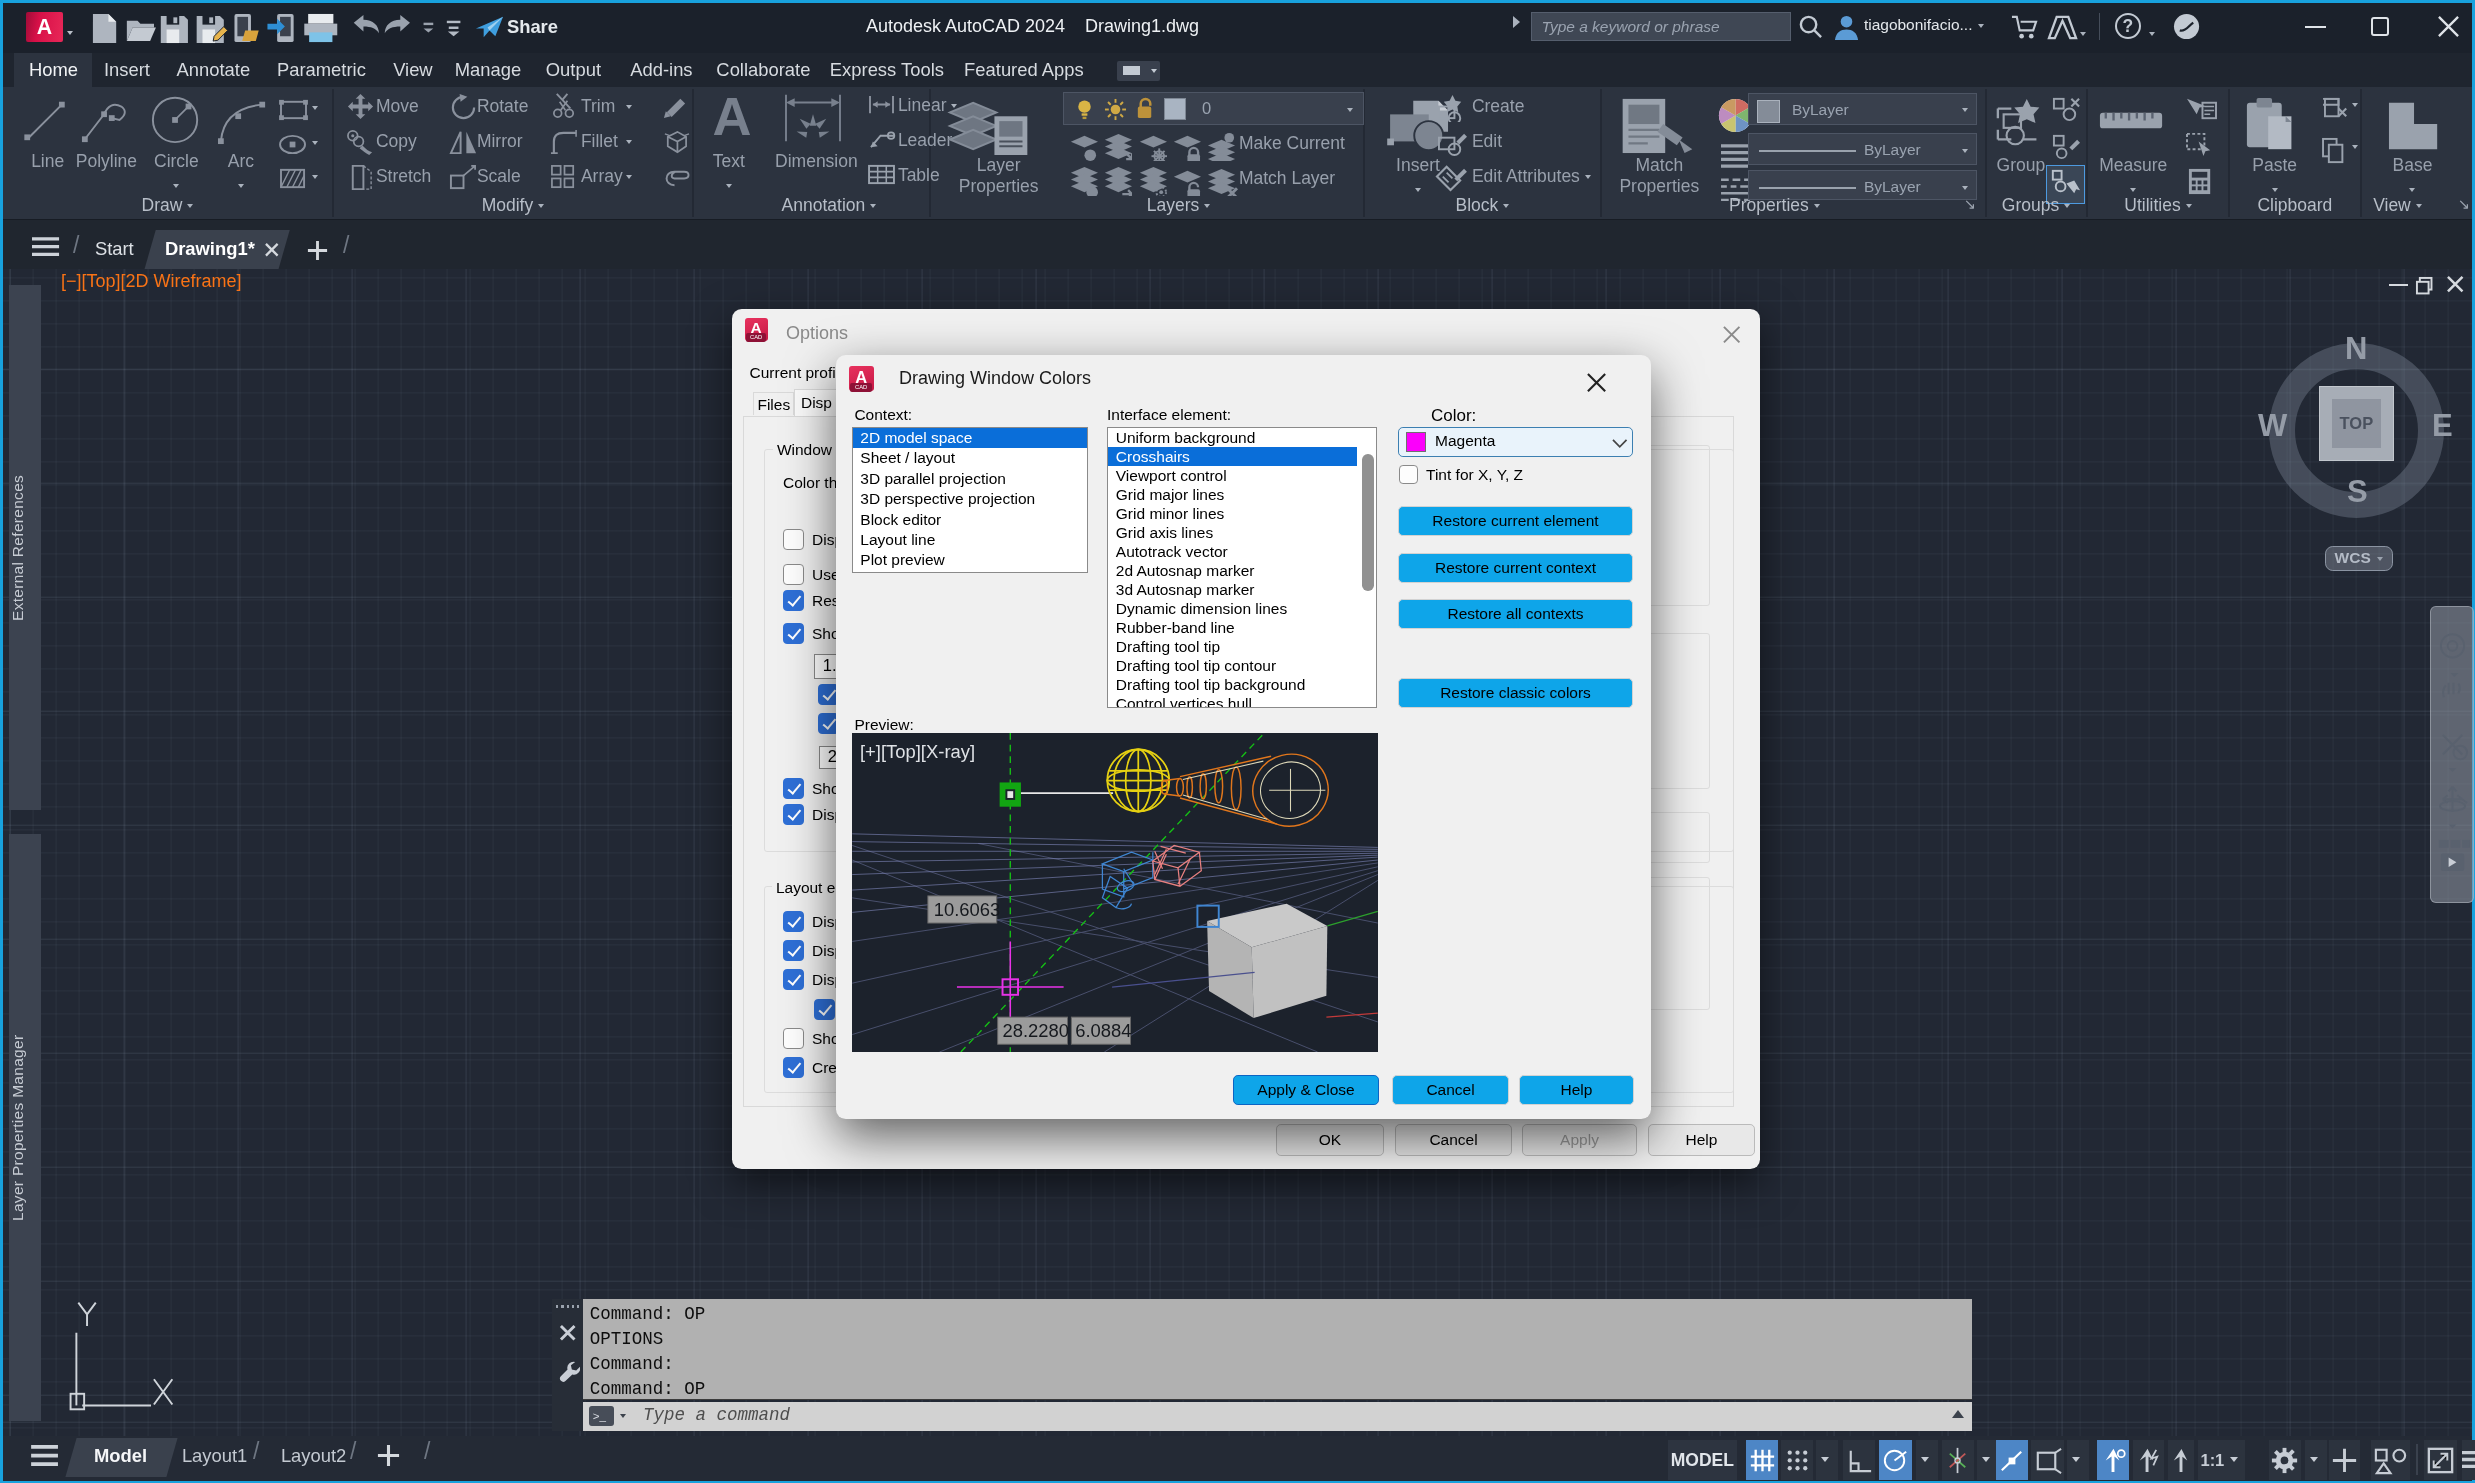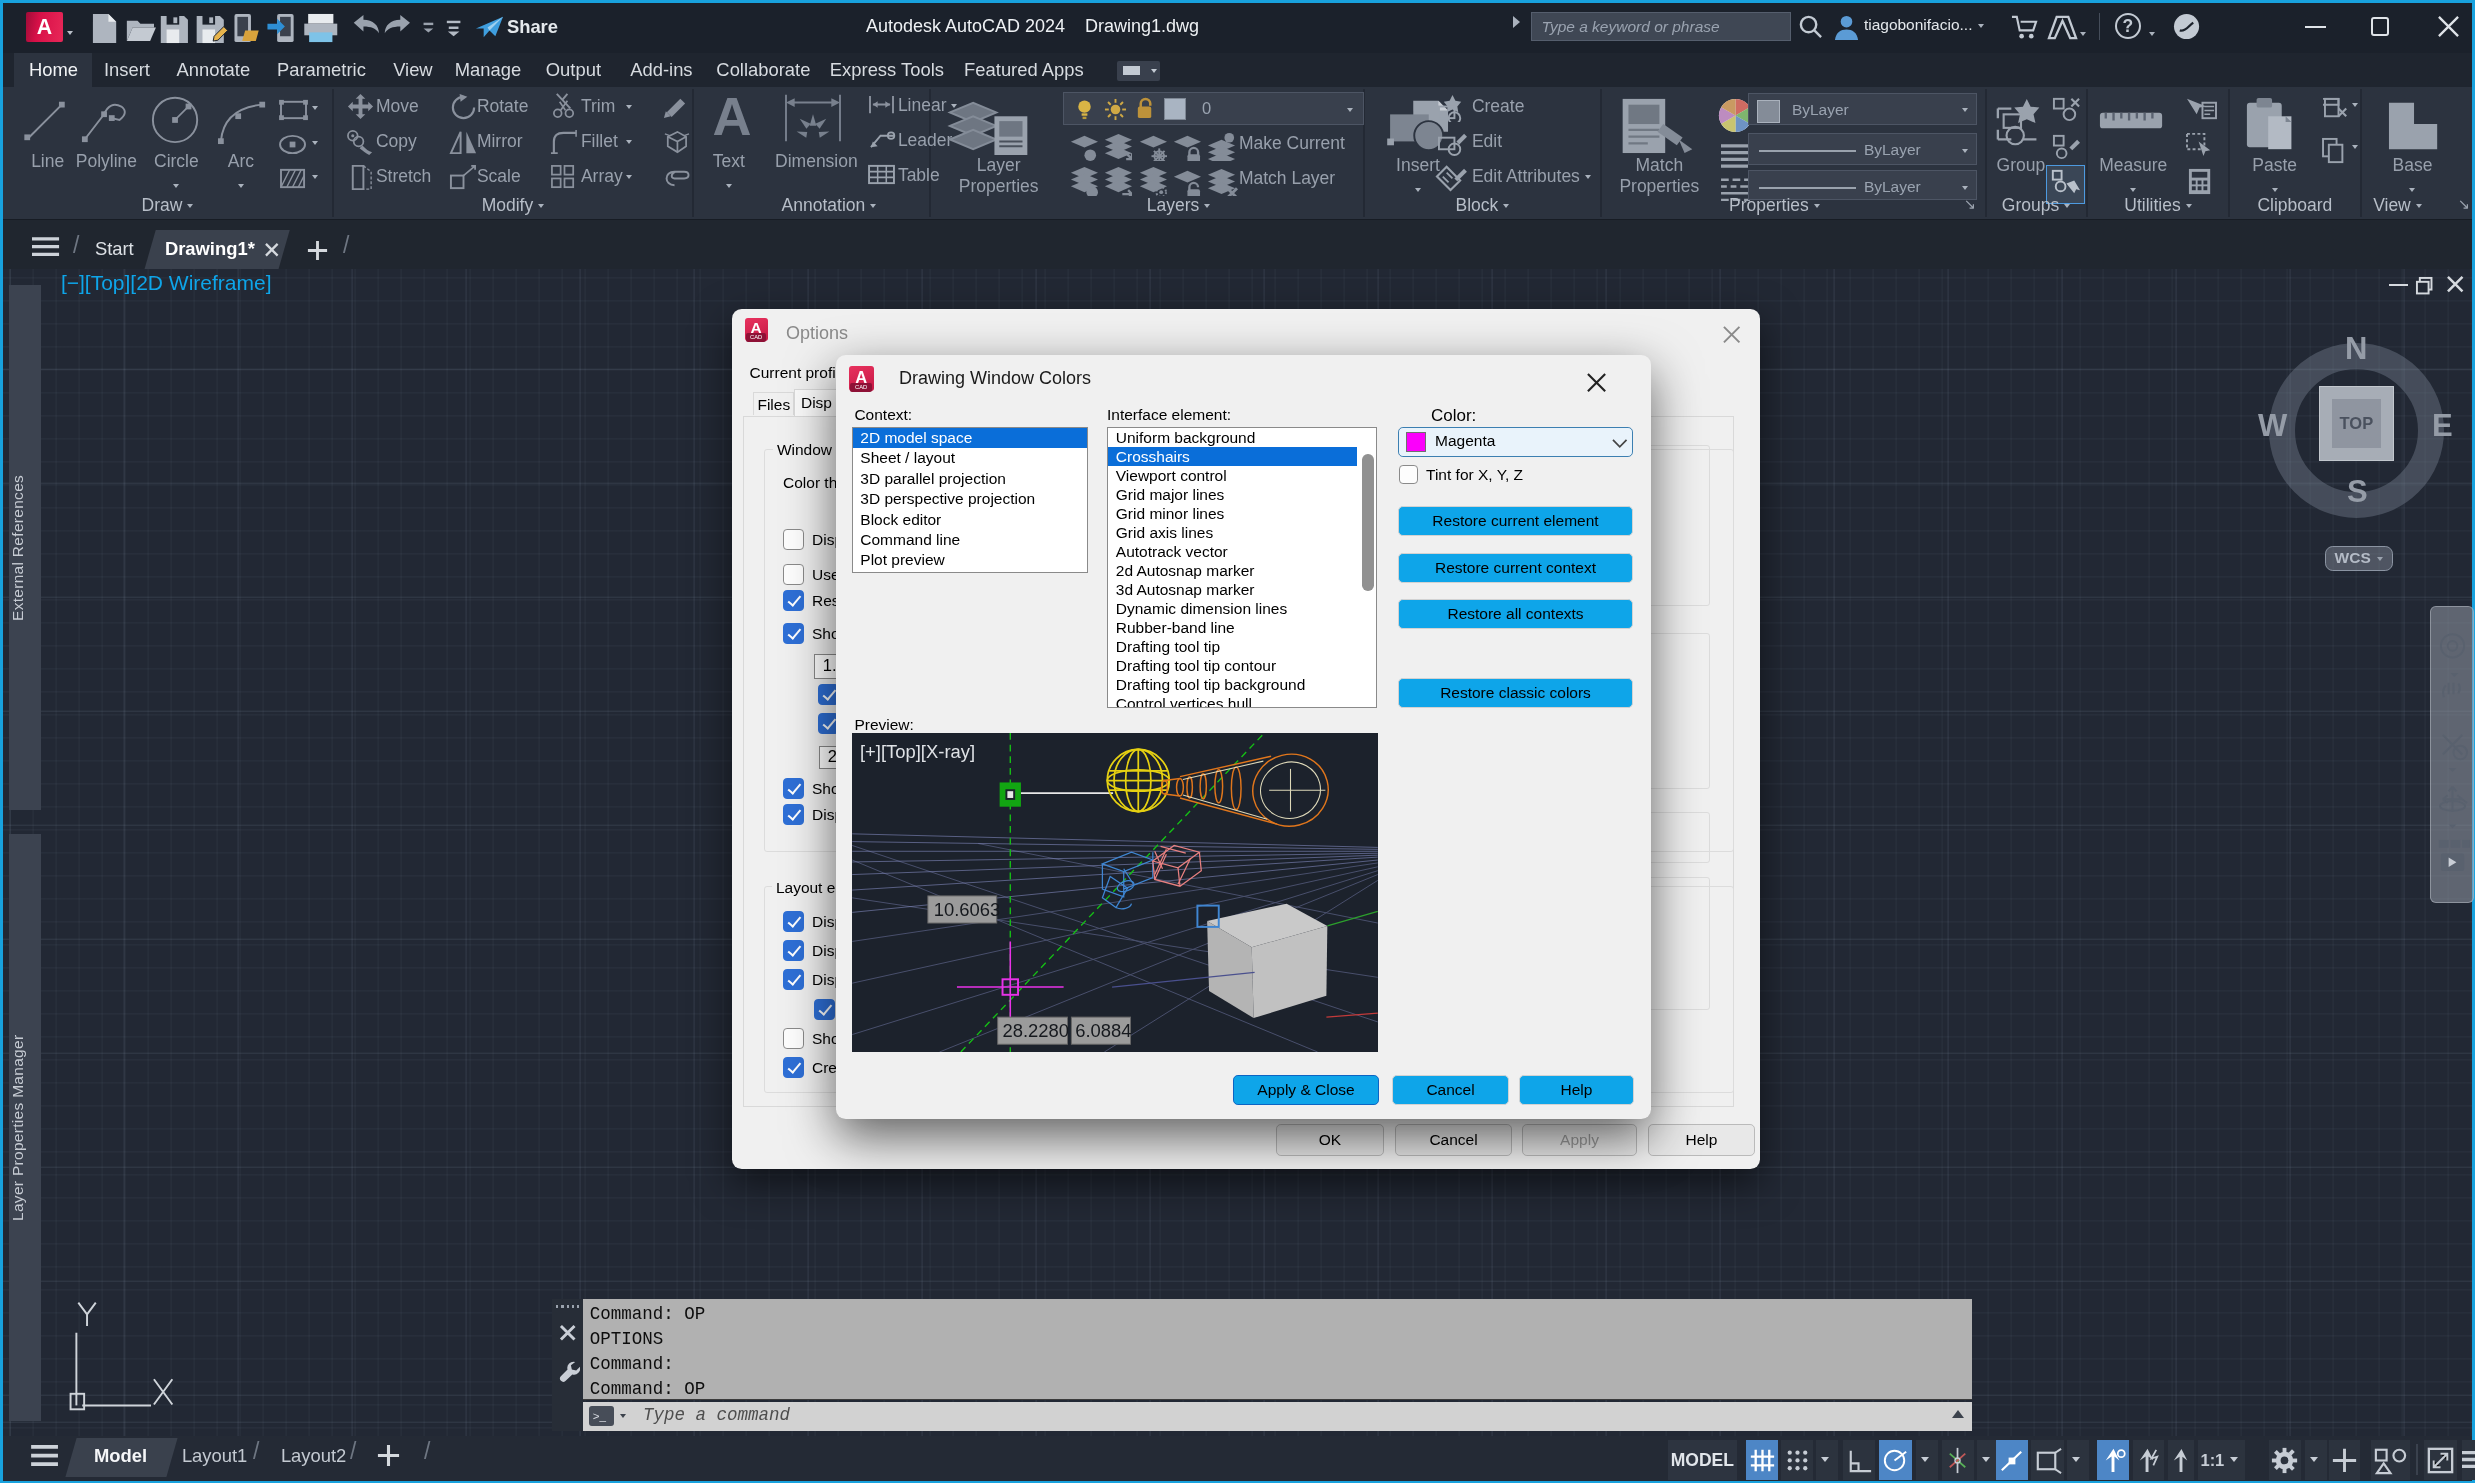--- a/index.html
+++ b/index.html
@@ -615,21 +615,21 @@
 </div>
 <div class="ab" id="canvas">
 
   <div class="ab" style="left:0;top:0;right:0;bottom:0;
     background-image:
       repeating-linear-gradient(to right, rgba(160,178,204,0.14) 0 1px, transparent 1px 114px),
       repeating-linear-gradient(to bottom, rgba(160,178,204,0.14) 0 1px, transparent 1px 114px),
       repeating-linear-gradient(to right, rgba(160,178,204,0.07) 0 1px, transparent 1px 23px),
       repeating-linear-gradient(to bottom, rgba(160,178,204,0.07) 0 1px, transparent 1px 23px);
     background-position: 6.6px -14.3px, 6.6px -14.3px, 6.6px 8.4px, 6.6px 8.4px;"></div>
-  <div class="ab txt" style="left:58px;top:1.9px;color:#0ea5e9;font-size:21px;">[−][Top][2D Wireframe]</div>
+  <div class="ab txt" style="left:58px;top:1.9px;color:#f97316;font-size:18px;">[−][Top][2D Wireframe]</div>
 
   <div class="ab" style="left:2386px;top:14.6px;width:19.4px;height:2.5px;background:#d5d9de;"></div>
   <svg class="ab" style="left:2412px;top:6.8px" width="19.4" height="19.4" viewBox="0 0 20 20">
         <rect x="5" y="2" width="12" height="12" fill="none" stroke="#d5d9de" stroke-width="2"></rect>
         <rect x="2" y="6" width="12" height="12" fill="#222834" stroke="#d5d9de" stroke-width="2"></rect>
       </svg>
   <svg class="ab" style="left:2443px;top:5.8px" width="19.4" height="19.4" viewBox="0 0 20 20">
         <path d="M2 2 L17 17 M17 2 L2 17" stroke="#d5d9de" stroke-width="2.6"></path>
       </svg>
 
@@ -892,21 +892,21 @@
   <div class="ab txt" style="left:18.4px;top:51px;font-size:15.5px;color:#000;">Context:</div>
   <div class="ab txt" style="left:271px;top:51px;font-size:15.5px;color:#000;">Interface element:</div>
   <div class="ab txt" style="left:562px;top:51px;font-size:17px;color:#000;margin-left:33px;">Color:</div>
 
   <div class="lbox" style="left:15.5px;top:72px;width:236px;height:146px;">
     <div class="lrow sel" style="height:20.4px;line-height:20.4px;">2D model space</div>
     <div class="lrow" style="height:20.4px;line-height:20.4px;">Sheet / layout</div>
     <div class="lrow" style="height:20.4px;line-height:20.4px;">3D parallel projection</div>
     <div class="lrow" style="height:20.4px;line-height:20.4px;">3D perspective projection</div>
     <div class="lrow" style="height:20.4px;line-height:20.4px;">Block editor</div>
-    <div class="lrow" style="height:20.4px;line-height:20.4px;">Command line</div>
+    <div class="lrow" style="height:20.4px;line-height:20.4px;">Layout line</div>
     <div class="lrow" style="height:20.4px;line-height:20.4px;">Plot preview</div>
   </div>
 
   <div class="lbox" style="left:271px;top:72px;width:270px;height:281px;">
     <div style="margin-right:19.4px;">
       <div class="lrow" style="height:19px;line-height:19px;">Uniform background</div>
       <div class="lrow sel" style="height:19px;line-height:19px;">Crosshairs</div>
       <div class="lrow" style="height:19px;line-height:19px;">Viewport control</div>
       <div class="lrow" style="height:19px;line-height:19px;">Grid major lines</div>
       <div class="lrow" style="height:19px;line-height:19px;">Grid minor lines</div>

